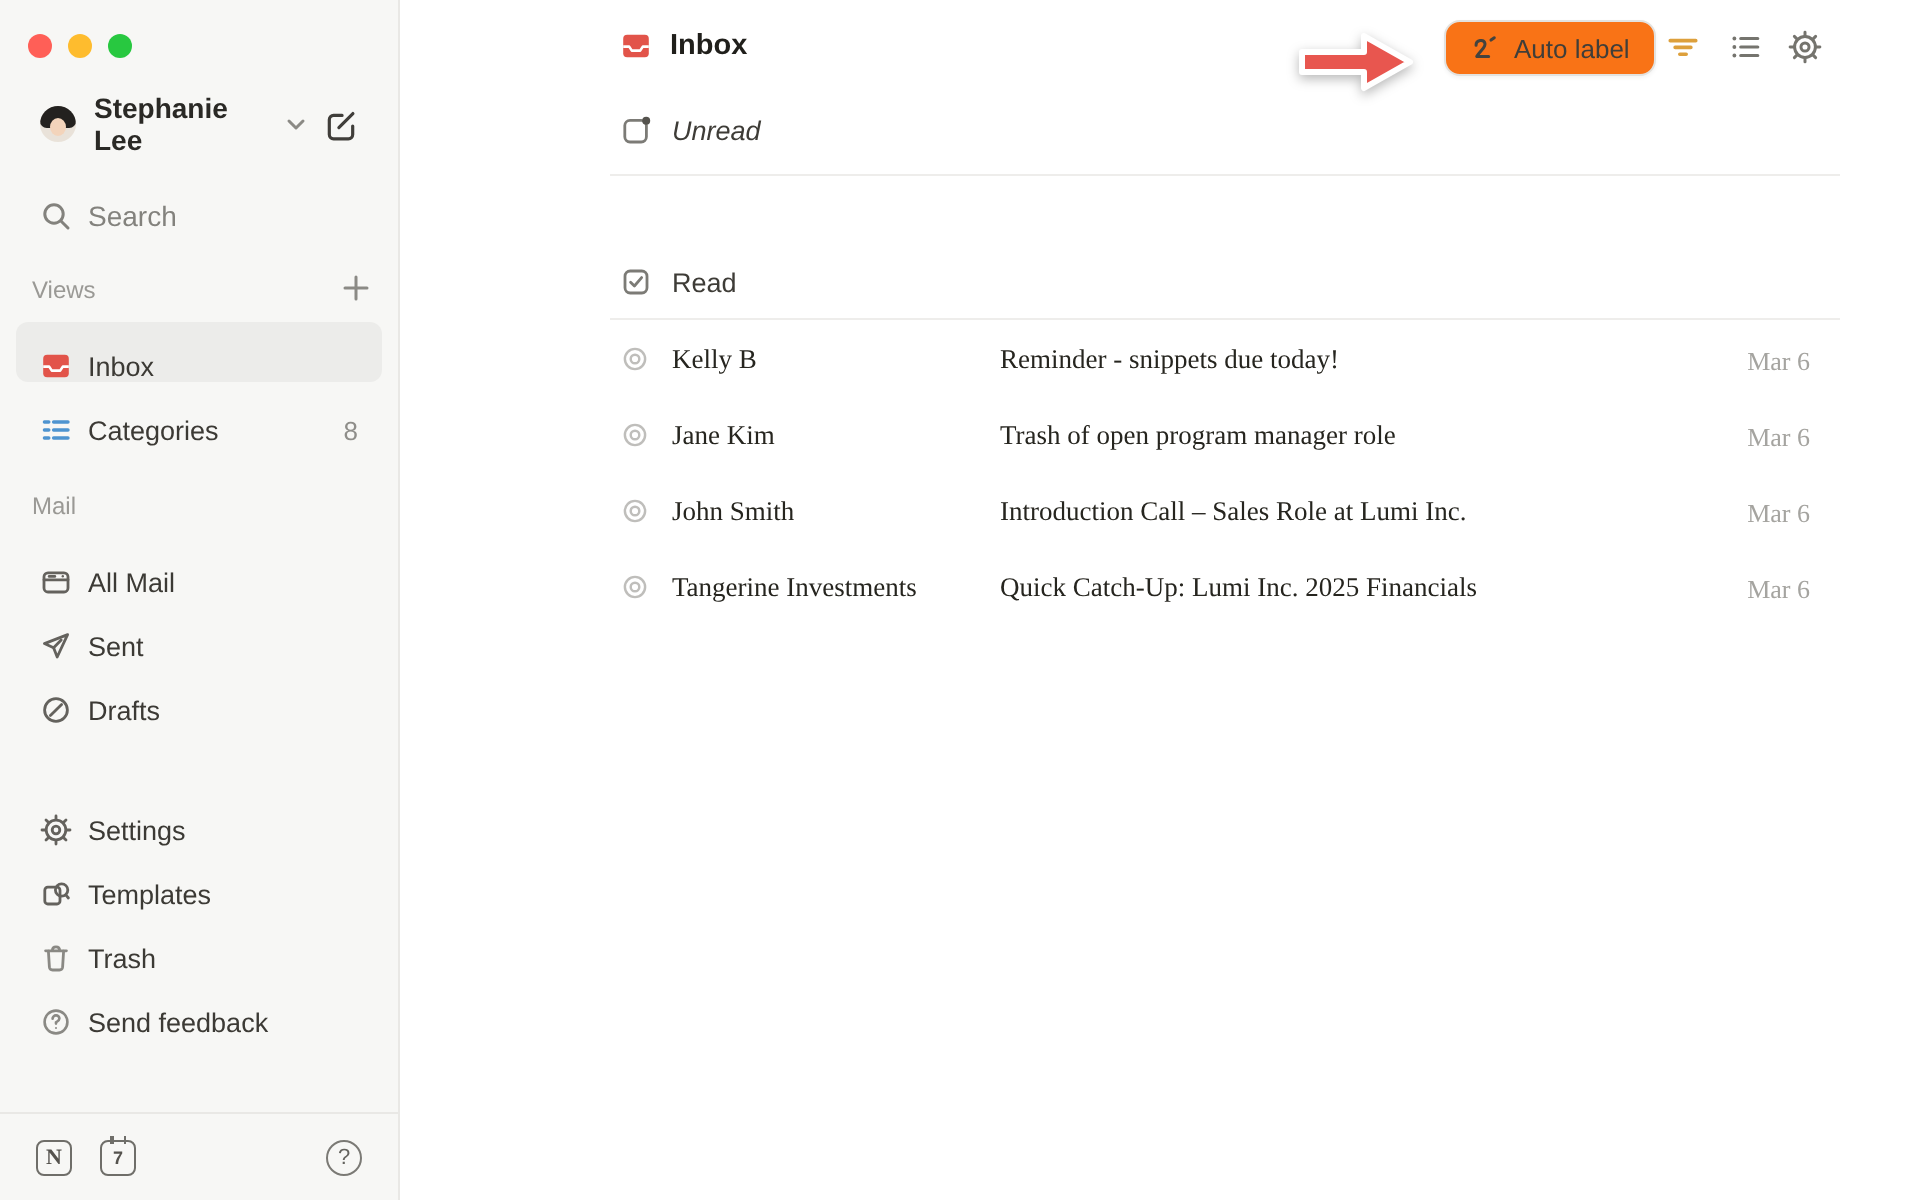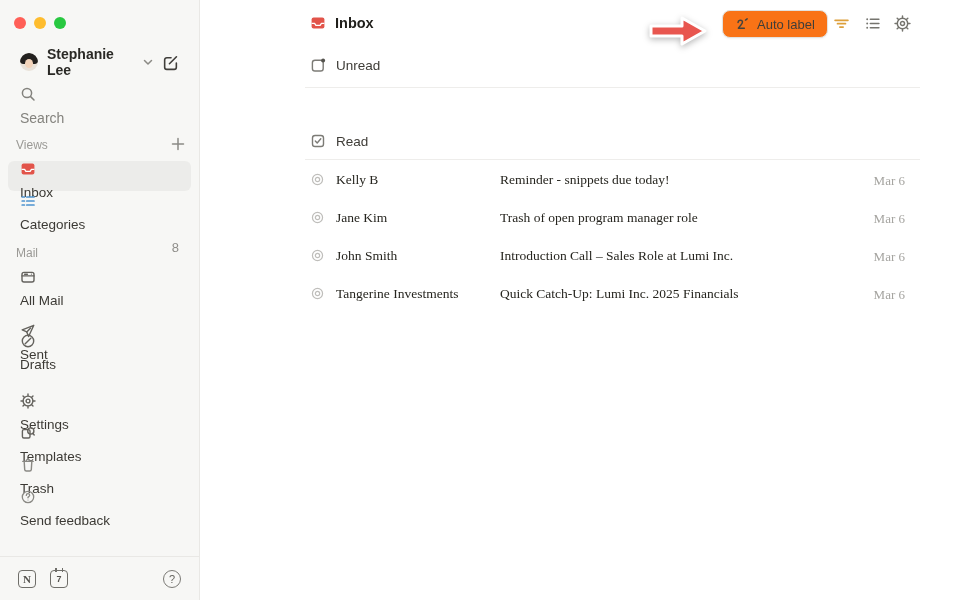--- a/index.html
+++ b/index.html
@@ -25,22 +25,22 @@
     position:absolute; left:8px; right:8px; top:48px; height:28px;
     display:flex; align-items:center; padding:0 12px; gap:9px;
   }
   .avatar { width:18px; height:18px; border-radius:50%; background:#e9e2d9; position:relative; overflow:hidden; flex:0 0 auto; }
   .avatar .hair { position:absolute; left:0; top:0; width:18px; height:11px; border-radius:9px 9px 4px 4px; background:#23211f; }
   .avatar .face { position:absolute; left:5px; top:6px; width:8px; height:9px; border-radius:50%; background:#f3d4bb; }
   .profile-name { font-size:14px; font-weight:700; color:#2a2925; }
 
   .side-row {
     position:absolute; left:8px; right:8px; height:30px;
-    display:flex; align-items:flex-start; padding:0 12px; gap:8px;
-    border-radius:6px; font-size:13.5px; color:#3c3a35; cursor:default;flex-direction:column;
+    display:flex; align-items:flex-end; padding:0 12px; gap:8px;
+    border-radius:6px; font-size:13.5px; color:#3c3a35; cursor:default;
   }
   .side-row.selected { background:#ececea; }
   .side-row .count { margin-left:auto; font-size:13px; color:#8f8e8a; }
   .side-row.muted { color:#83827d; font-size:14px; }
   .section-label {
     position:absolute; left:16px; font-size:12px; color:#9a9995; font-weight:500;
   }
   .spacer-right { margin-left:auto; }
 
   .footer-bar {
@@ -164,21 +164,21 @@
       <svg width="16" height="16" viewBox="0 0 16 16" fill="none" stroke="#64625d" stroke-width="1.4" stroke-linecap="round">
           <rect x="2" y="3.4" width="12" height="9.6" rx="2"></rect>
           <path d="M2 6.9 H14"></path>
           <path d="M4.6 5.2 H7.4"></path>
           <circle cx="11.4" cy="5.1" r="0.6" fill="#64625d" stroke="none"></circle>
         </svg>
     </span>
     <span>All Mail</span>
   </div>
 
-  <div class="side-row" style="top:301px;margin-top:22px;">
+  <div class="side-row" style="top:301px;">
     <span>
       <svg width="16" height="16" viewBox="0 0 16 16" fill="none" stroke="#64625d" stroke-width="1.4" stroke-linecap="round" stroke-linejoin="round">
           <path d="M13.8 2.3 L2.2 6.8 L6.8 8.9 L8.6 13.5 Z"></path>
           <path d="M6.8 8.9 L10.6 5"></path>
         </svg>
     </span>
     <span>Sent</span>
   </div>
 
   <div class="side-row" style="top:333px;">
@@ -284,21 +284,21 @@
       </svg>
   </button>
   <button class="icon-btn viewgear">
     <svg width="17" height="17" viewBox="0 0 16 16" fill="none" stroke="#75746e" stroke-width="1.4" stroke-linecap="round">
         <circle cx="8" cy="8" r="4.9"></circle>
         <circle cx="8" cy="8" r="1.9"></circle>
         <path d="M13.2 8 H15 M8 13.2 V15 M2.8 8 H1 M8 2.8 V1 M11.7 11.7 L13 13 M4.3 11.7 L3 13 M4.3 4.3 L3 3 M11.7 4.3 L13 3"></path>
       </svg>
   </button>
 
-  <div class="group-row" style="top:54px;">
+  <div class="group-row" style="top:54px;font-style:italic;">
     <span>
       <svg width="16" height="16" viewBox="0 0 16 16" fill="none">
           <rect x="2.4" y="3.2" width="10.8" height="10.8" rx="2.6" stroke="#7c7b76" stroke-width="1.4"></rect>
           <circle cx="13.1" cy="3.4" r="2" fill="#55534e"></circle>
         </svg>
     </span>
     <span>Unread</span>
   </div>
   <div class="h-divider" style="top:87px;"></div>
 

